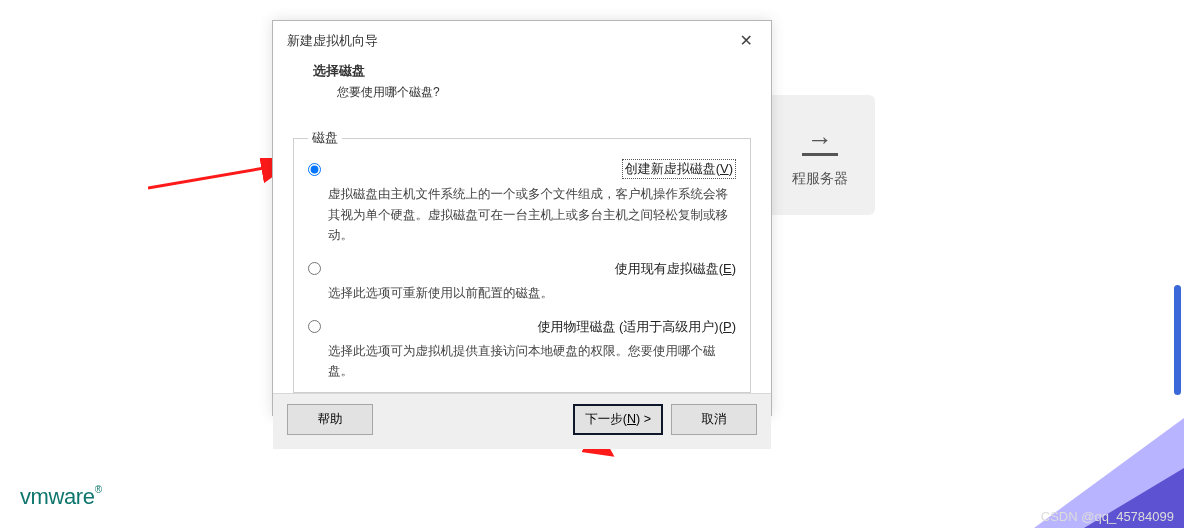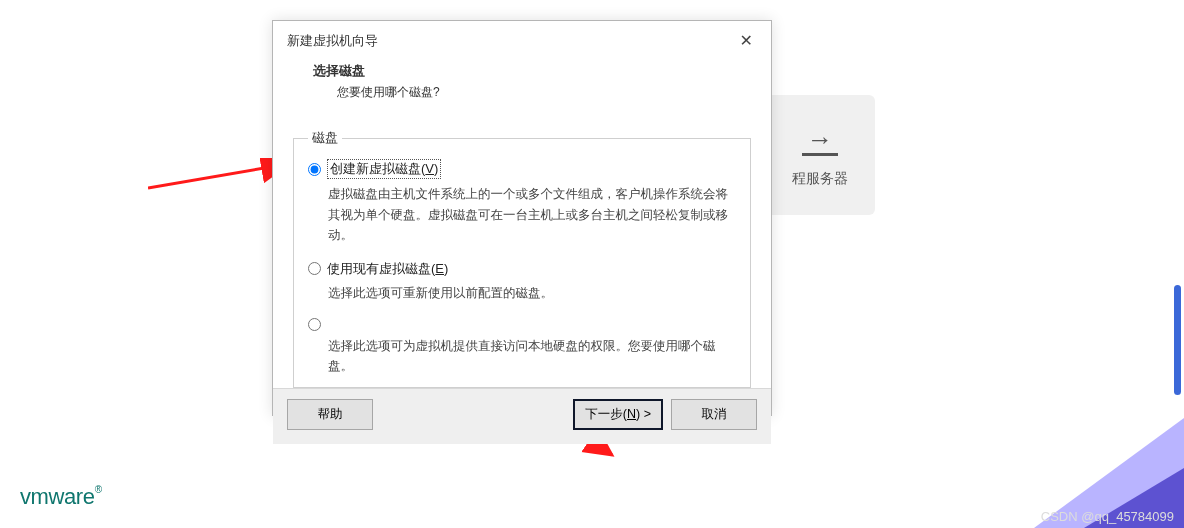--- a/index.html
+++ b/index.html
@@ -132,20 +132,21 @@
       padding: 0 4px;
       font-size: 13px;
       color: #333;
     }
     .opt { margin-bottom: 14px; }
     .opt:last-child{ margin-bottom: 2px;}
     .opt-row {
       display: flex;
       align-items: center;
       gap: 6px;
+      justify-content: space-between;
     }
     .opt-row input[type=radio]{
       width: 13px; height: 13px;
     }
     .opt-label { font-size: 13px; color: #222; }
     .accel { text-decoration: underline; }
     .opt-label.focused {
       border: 1px dotted #555;
       padding: 0 2px;
     }
@@ -251,20 +252,21 @@
         <label class="opt-row">
           <input type="radio" name="disk" style="">
           <span class="opt-label"><span>使用现有虚拟磁盘(</span><span class="accel">E</span><span>)</span></span>
         </label>
         <div class="opt-desc">选择此选项可重新使用以前配置的磁盘。</div>
       </div>
 
       <div class="opt">
         <label class="opt-row">
           <input type="radio" name="disk" style="">
+          <span class="opt-label"><span>使用物理磁盘 (适用于高级用户)(</span><span class="accel">P</span><span>)</span></span>
         </label>
         <div class="opt-desc">选择此选项可为虚拟机提供直接访问本地硬盘的权限。您要使用哪个磁盘。</div>
       </div>
     </fieldset>
   </div>
 
   <div class="dlg-foot">
     <button class="btn">帮助</button>
     <div class="spacer"></div>
     <button class="btn primary"><span>下一步(</span><span class="accel">N</span><span>) &gt;</span></button>

